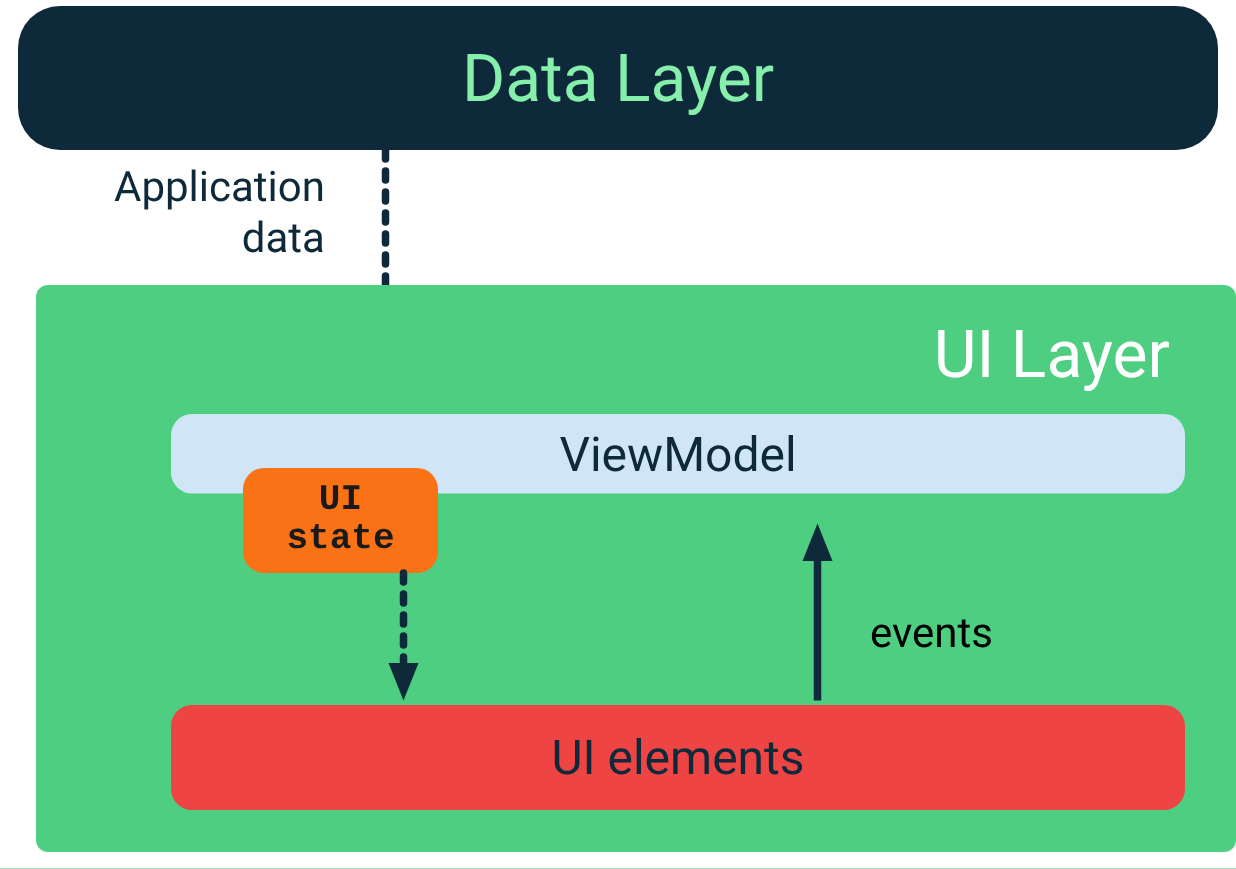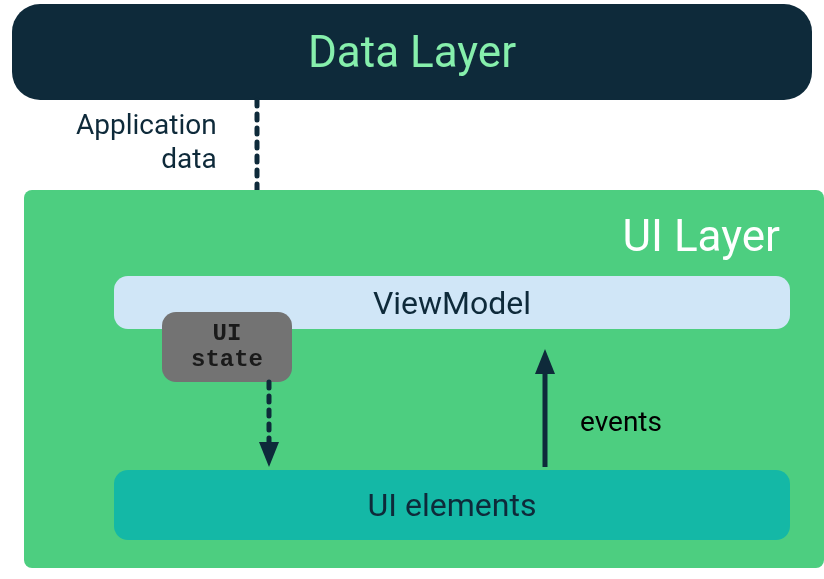--- a/index.html
+++ b/index.html
@@ -74,42 +74,42 @@
       color: #0e2a3a;
       font-size: 32px;
       font-weight: 400;
     }
     .ui-state-badge {
       position: absolute;
       top: 122px;
       left: 138px;
       width: 130px;
       height: 70px;
-      background: #737373;
+      background: #f97316;
       border-radius: 14px;
       display: flex;
       align-items: center;
       justify-content: center;
       flex-direction: column;
     }
     .ui-state-text {
       color: #1a1a1a;
       font-size: 24px;
       font-weight: bold;
       font-family: 'Courier New', monospace;
       text-align: center;
       line-height: 1.1;
     }
     .ui-elements-box {
       position: absolute;
       top: 280px;
       left: 90px;
       width: 676px;
       height: 70px;
-      background: #14b8a6;
+      background: #ef4444;
       border-radius: 14px;
       display: flex;
       align-items: center;
       justify-content: center;
     }
     .ui-elements-text {
       color: #0e2a3a;
       font-size: 32px;
       font-weight: 400;
     }

